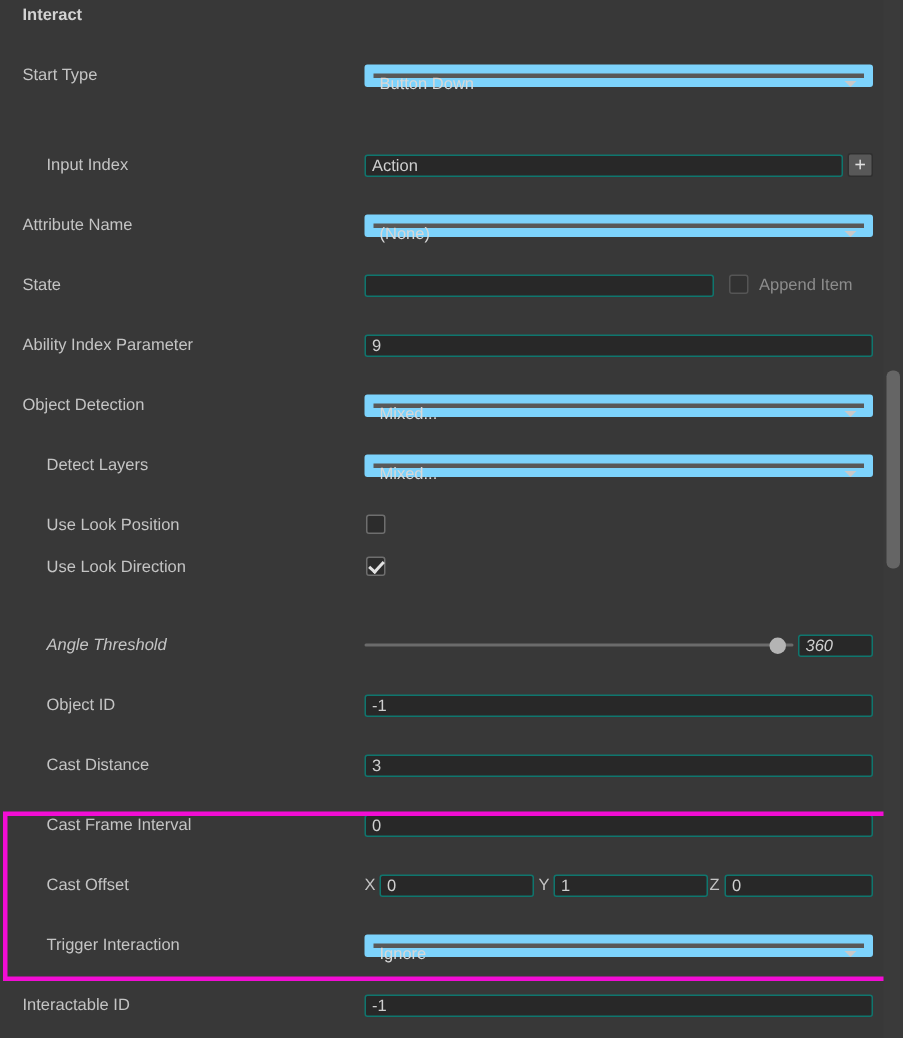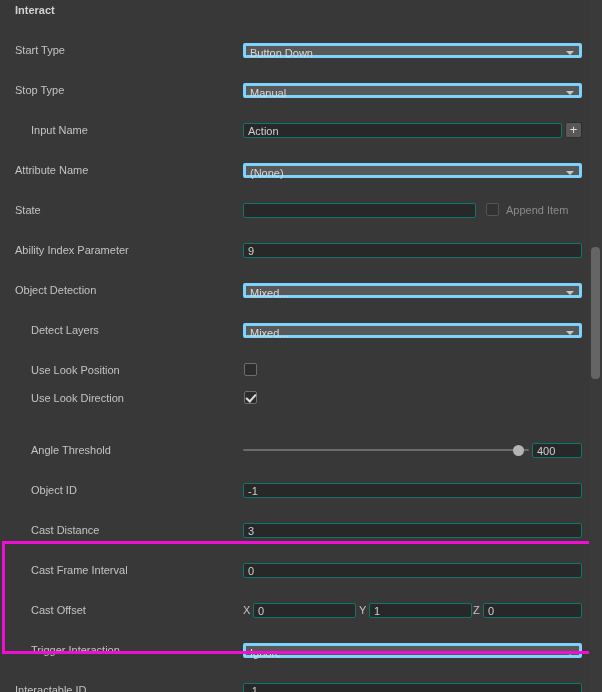--- a/index.html
+++ b/index.html
@@ -23,21 +23,21 @@
   }
   .lbl.i0{left:15px;}
   .lbl.i1{left:31px;}
   .lbl.bold{font-weight:bold;color:#d2d2d2;}
 
   
   .fld{position:absolute;left:243px;width:339px;top:3px;height:15px;box-sizing:border-box;}
 
   
   .popup{
-    background:#585858;border:3px solid #7dd3fc;border-radius:2px;
+    background:#585858;border:6px solid #7dd3fc;border-radius:2px;
     color:#d8d8d8;font-size:11px;line-height:14px;padding-left:4px;
     box-sizing:border-box;
   }
   .popup .arw{
     position:absolute;right:5px;top:5px;width:0;height:0;
     border-left:4px solid transparent;border-right:4px solid transparent;
     border-top:4px solid #c8c8c8;
   }
 
   
@@ -96,26 +96,22 @@
 
   <div class="row" style="top:0">
     <div class="lbl i0 bold">Interact</div>
   </div>
 
   <div id="rows">
       <div class="row" style="top: 20px;">
         <div class="lbl i0">Start Type</div>
         <div class="fld popup"><span>Button Down</span><span class="arw"></span></div>
       </div>
-      <div class="row" style="top: 40px;">
-        <div class="lbl i0">Stop Type</div>
-        <div class="fld popup"><span>Manual</span><span class="arw"></span></div>
-      </div>
       <div class="row" style="top: 60px;">
-        <div class="lbl i1">Input Name</div>
+        <div class="lbl i1">Input Index</div>
         <div class="fld txt" style="width: 319px;">Action</div>
         <div class="plusbtn">+</div>
       </div>
       <div class="row" style="top: 80px;">
         <div class="lbl i0">Attribute Name</div>
         <div class="fld popup"><span>(None)</span><span class="arw"></span></div>
       </div>
       <div class="row" style="top: 100px;">
         <div class="lbl i0">State</div>
         <div class="fld txt" style="width: 233px;"></div>
@@ -135,27 +131,27 @@
         <div class="fld popup"><span>Mixed...</span><span class="arw"></span></div>
       </div>
       <div class="row" style="top: 180px; text-align: right;">
         <div class="lbl i1">Use Look Position</div>
         <div class="chk"></div>
       </div>
       <div class="row" style="top: 188px;">
         <div class="lbl i1">Use Look Direction</div>
         <div class="chk on"></div>
       </div>
-      <div class="row" style="top: 220px;">
+      <div class="row" style="top: 220px; font-style: italic;">
         <div class="lbl i1">Angle Threshold</div>
         <div class="slider">
           <div class="slidertrack"></div>
           <div class="sliderknob" style="left: 269.5px;"></div>
         </div>
-        <div class="slidernum txt">400</div>
+        <div class="slidernum txt">360</div>
       </div>
       <div class="row" style="top: 240px;">
         <div class="lbl i1">Object ID</div>
         <div class="fld txt">-1</div>
       </div>
       <div class="row" style="top: 260px; padding-left: 40px;">
         <div class="lbl i1">Cast Distance</div>
         <div class="fld txt">3</div>
       </div>
       <div class="row" style="top: 280px;">

